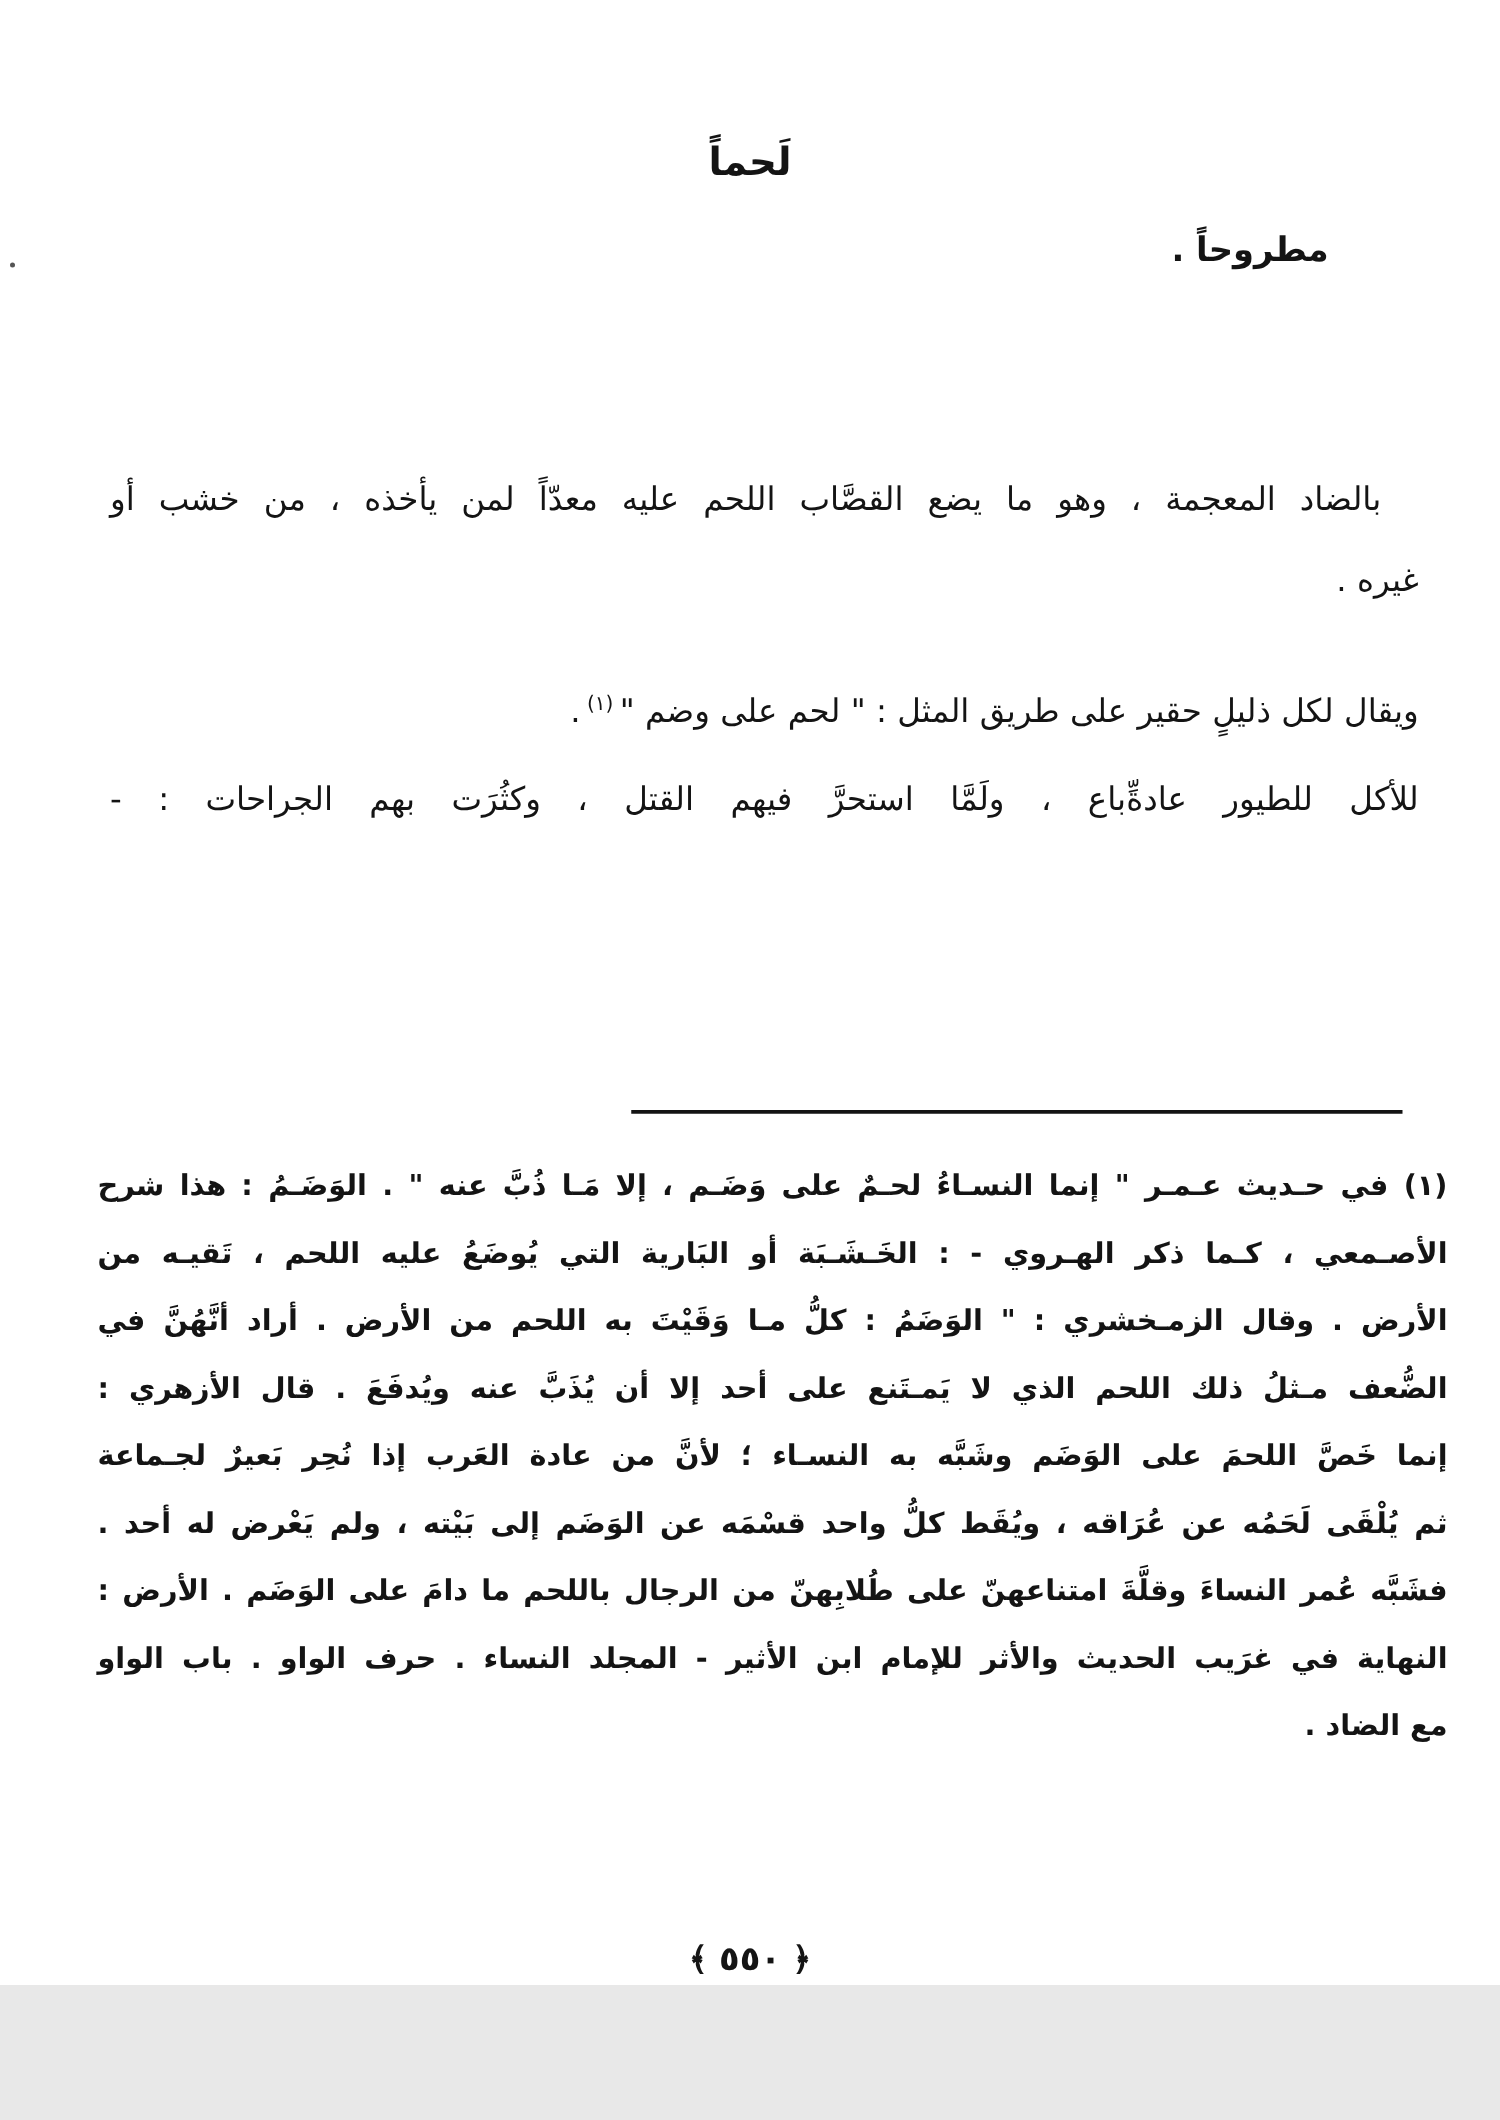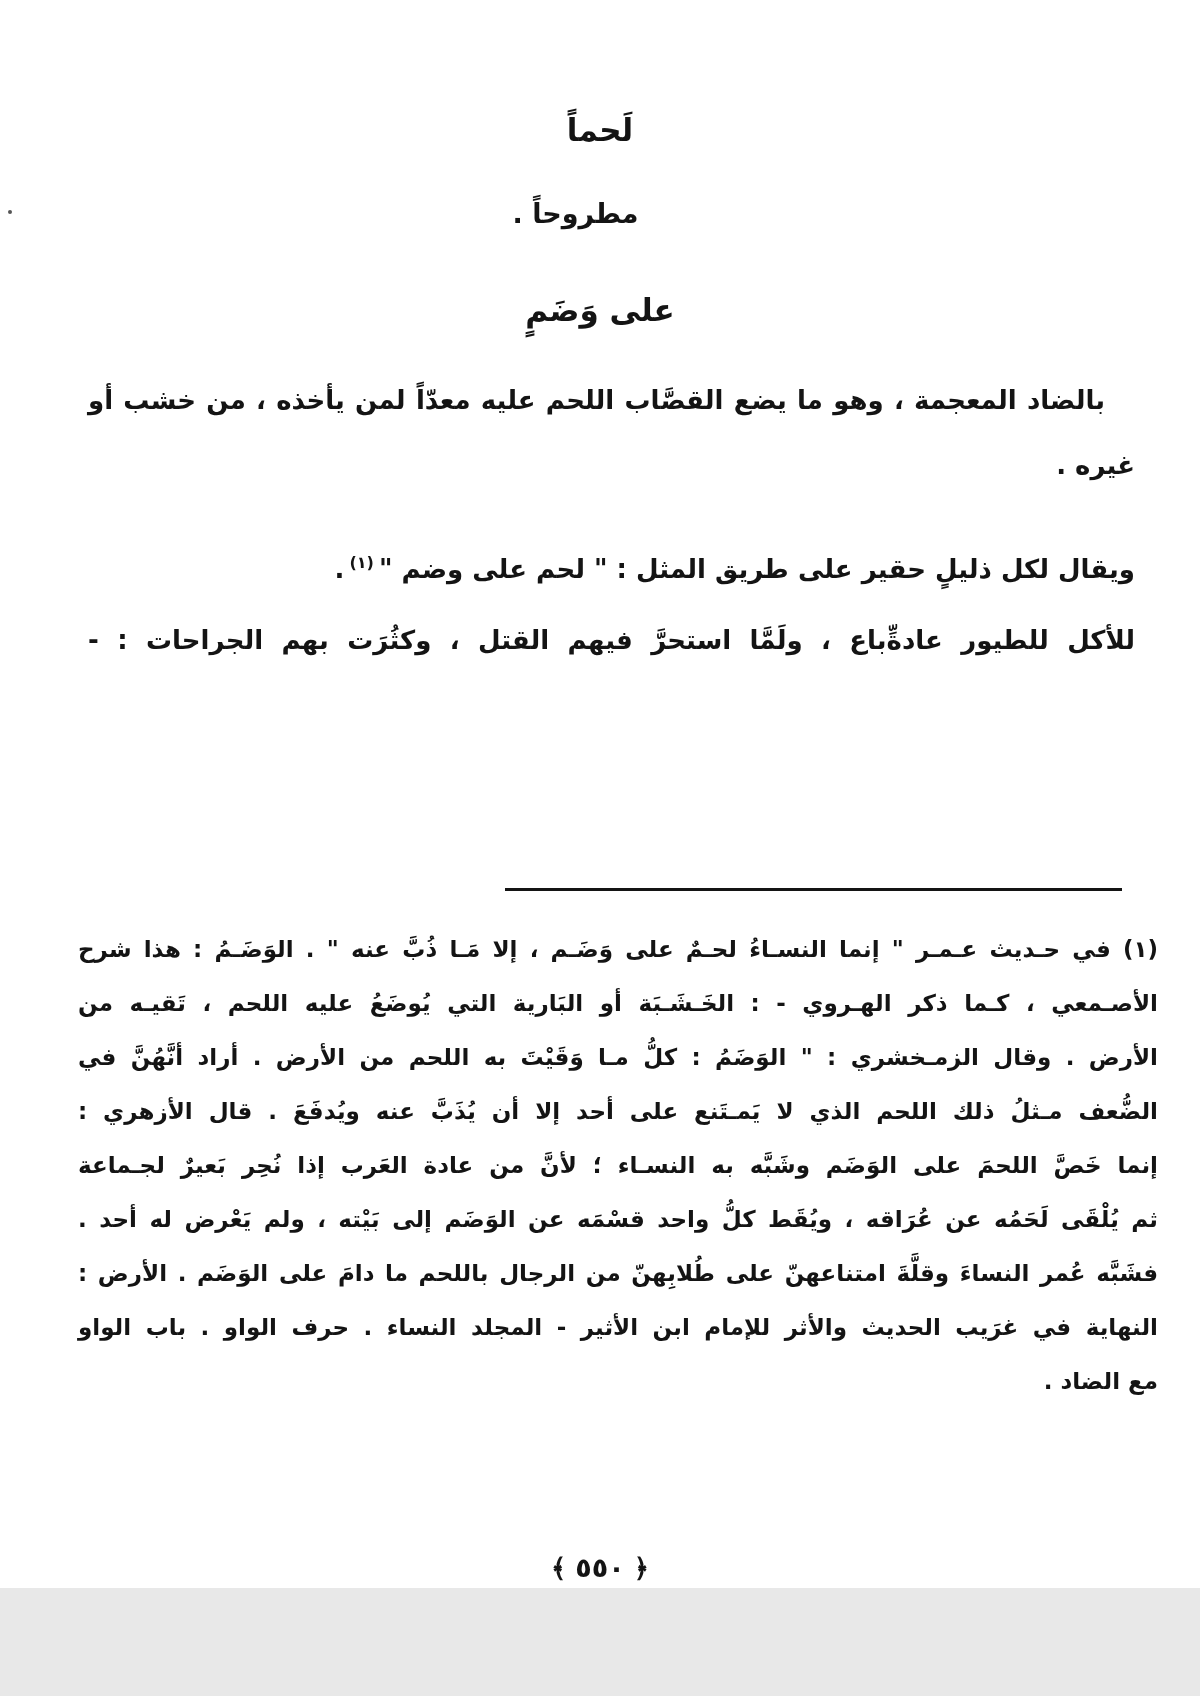--- a/index.html
+++ b/index.html
@@ -20,21 +20,21 @@
     font-size:31px;font-weight:700;
   }
   .subword{
     left:88px;width:1047px;
     text-align:right;
     font-size:27px;font-weight:700;
     padding-right:72px;box-sizing:border-box;
   }
   .body-block{
     left:88px;width:1047px;
-    font-size:26px;font-weight:700;
+    font-size:26px;font-weight:400;
     line-height:65px;
   }
   .line{
     text-align:justify;
     text-align-last:justify;
   }
   .line.indent{padding-right:30px;}
   .line.last{
     text-align-last:right;
   }
@@ -84,23 +84,22 @@
 </head>
 <body>
 
 <div class="page">
 
   <div class="abs artifact-dot"></div>
   <div class="abs artifact-dash"></div>
 
   <div class="abs heading rtl" style="top:112px;">لَحماً</div>
 
-  <div class="abs subword rtl" style="top:198px;text-align:center;">مطروحاً .</div>
+  <div class="abs subword rtl" style="top:185px;">مطروحاً .</div>
 
-  <div class="abs heading rtl" style="top:292px;">على وَضَمٍ</div>
 
   <div class="abs body-block rtl" style="top:368px;">
     <div class="line indent">بالضاد المعجمة ، وهو ما يضع القصَّاب اللحم عليه معدّاً لمن يأخذه ، من خشب أو</div>
     <div class="line last">غيره .</div>
   </div>
 
   <div class="abs body-block rtl single-line" style="top:530px;">
     <span>ويقال لكل ذليلٍ حقير على طريق المثل : " لحم على وضم "</span><sup>(١)</sup><span>.</span>
   </div>
 

